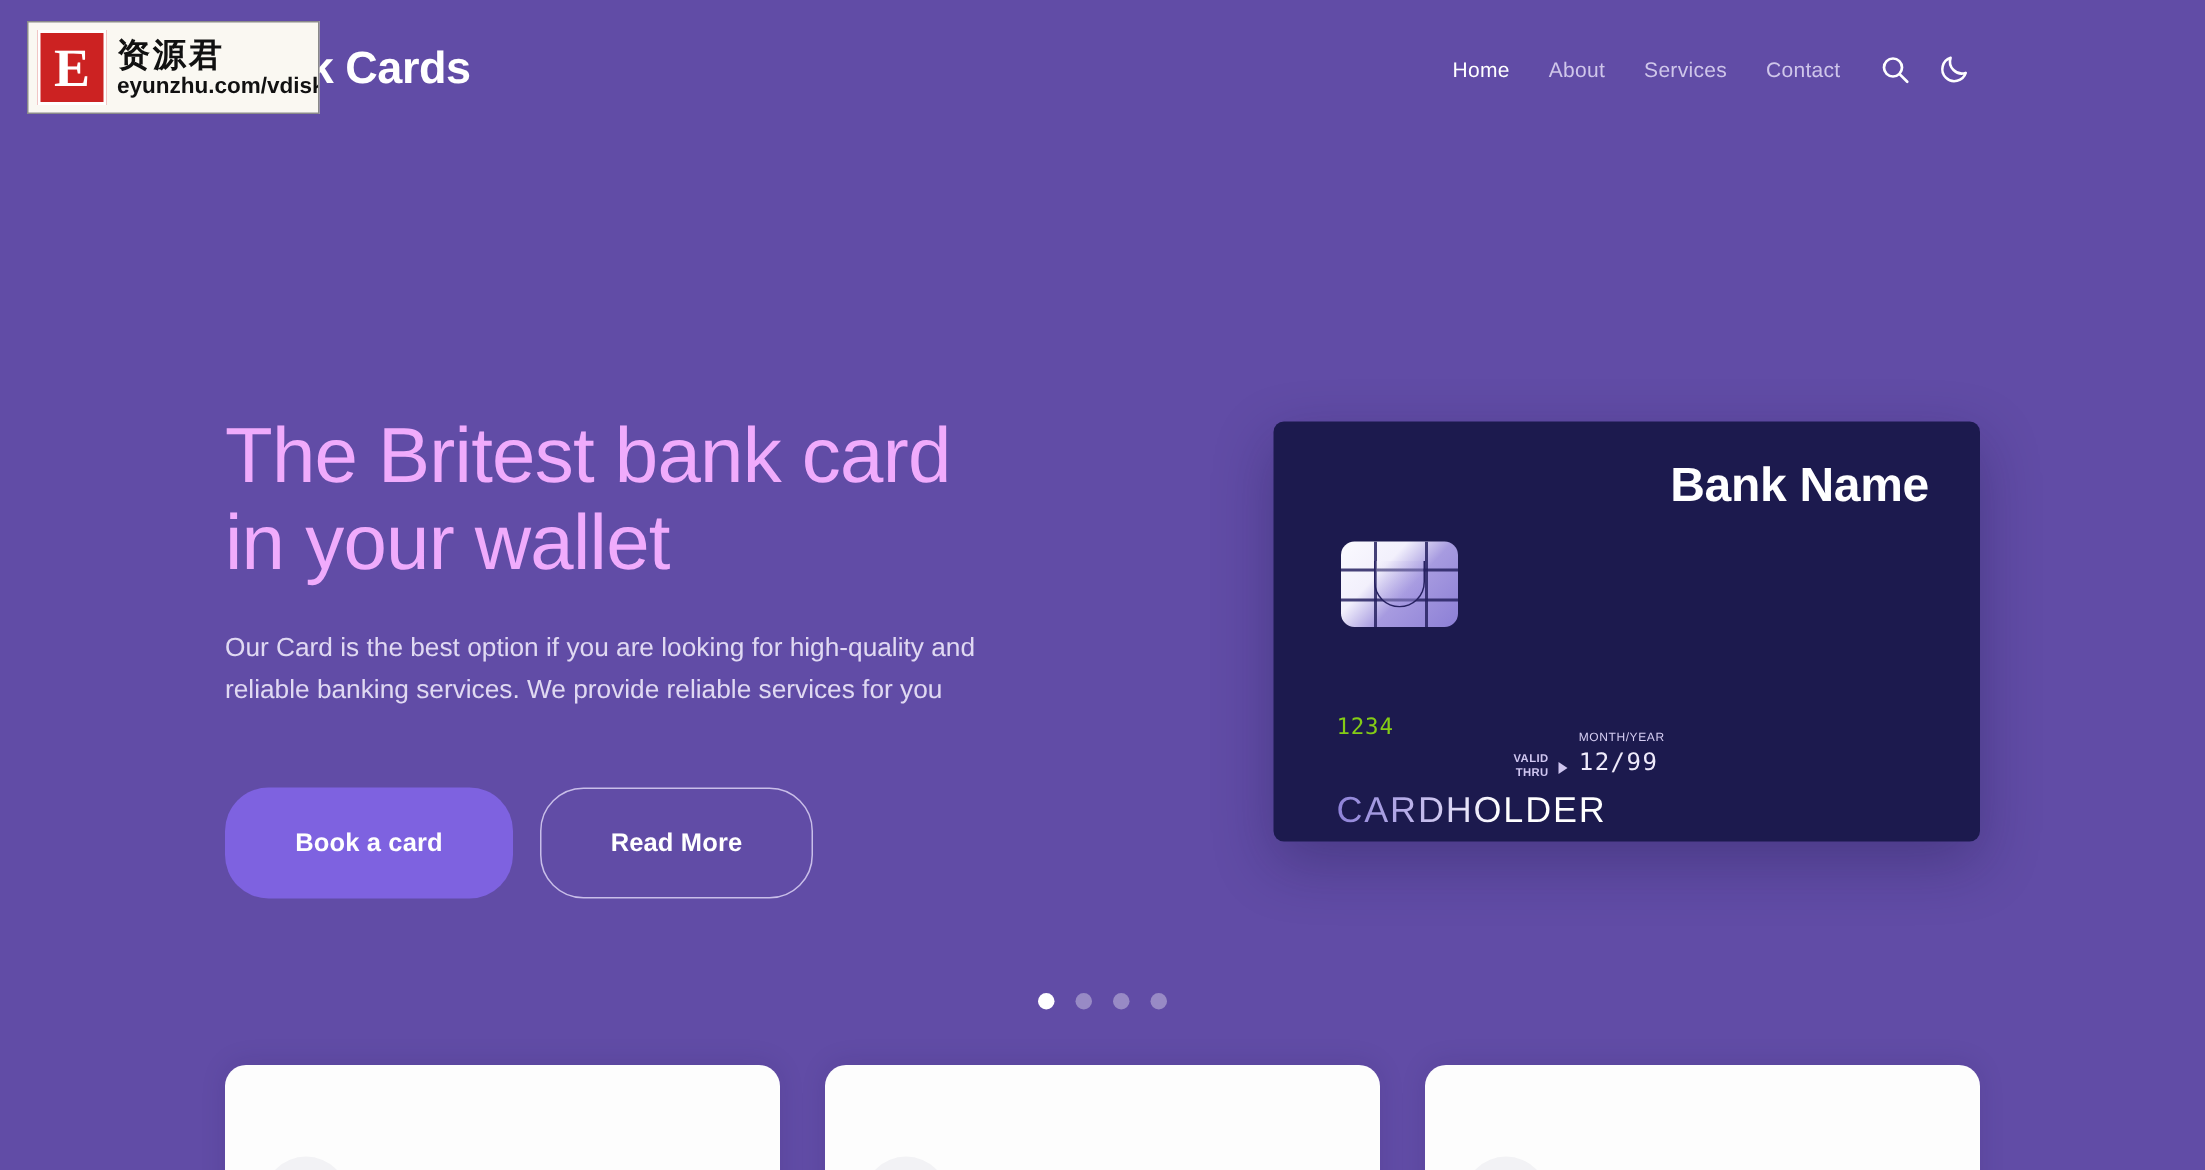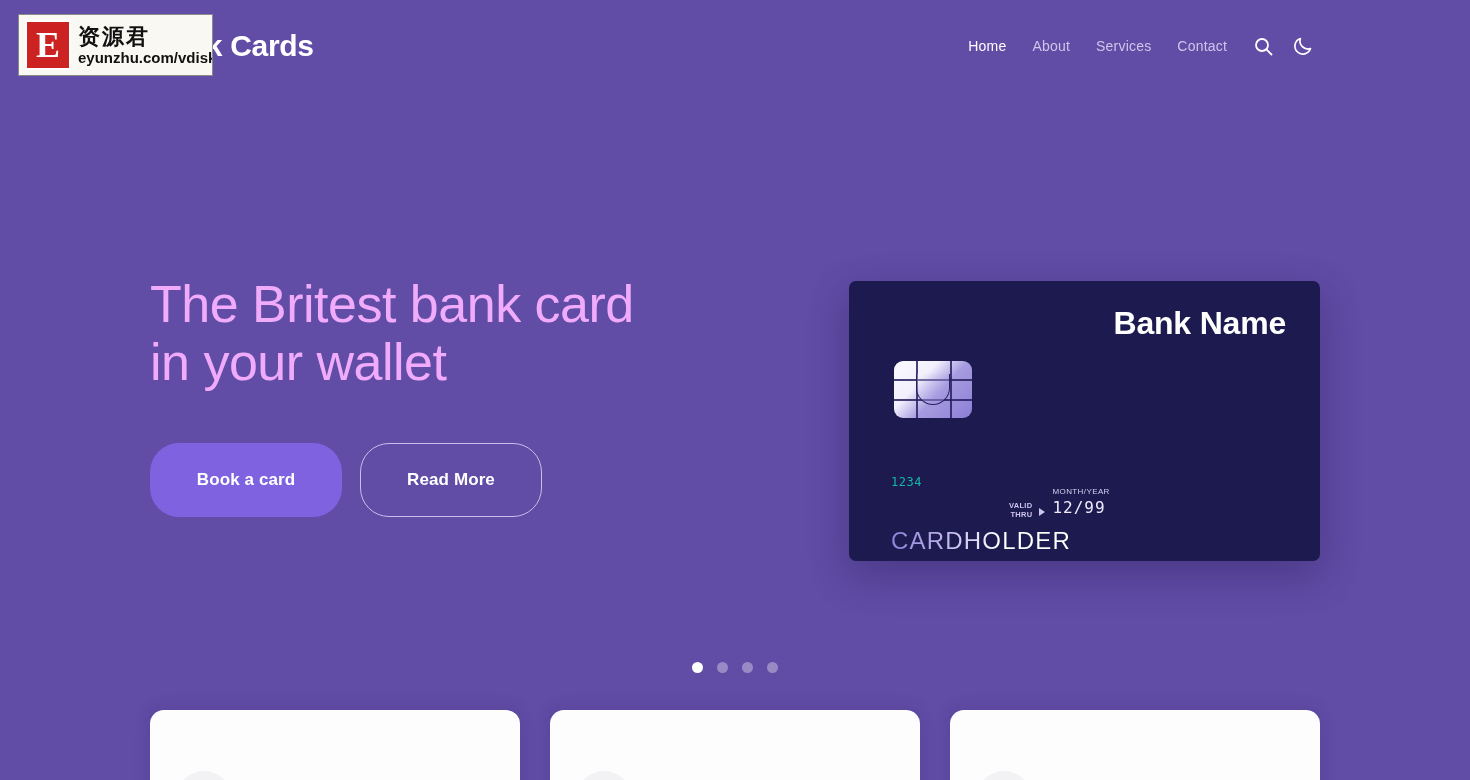--- a/index.html
+++ b/index.html
@@ -86,21 +86,21 @@
     position:absolute; left:42px; top:155px;
     font-family:"DejaVu Sans Mono", monospace;
     font-size:30px; letter-spacing:2px; font-weight:500;
     background:linear-gradient(90deg,#FFFFFF 0%,#FFFFFF 46%,#BFB4EC 72%,#514A9B 100%);
     -webkit-background-clip:text; background-clip:text; color:transparent;
     white-space:nowrap;
   }
   #card-subnumber {
     position:absolute; left:42px; top:194px;
     font-family:"DejaVu Sans Mono", monospace;
-    font-size:12px; color:#14b8a6; letter-spacing:0.5px;
+    font-size:15px; color:#84cc16; letter-spacing:0.5px;
   }
   #card-valid {
     position:absolute; left:160px; top:206px;
     display:flex; align-items:flex-end; gap:7px;
   }
   #valid-thru-label {
     font-size:7.5px; line-height:9px; font-weight:bold; color:#CFC6F0;
     letter-spacing:0.3px; white-space:pre-line; text-align:right;
   }
   #valid-arrow {
@@ -188,20 +188,21 @@
         <svg width="22" height="22" viewBox="0 0 22 22" fill="none">
           <path d="M18.5 13.6A8 8 0 0 1 8.4 3.5a8 8 0 1 0 10.1 10.1z" stroke="#ffffff" stroke-width="1.7" stroke-linejoin="round" fill="none"></path>
         </svg>
       </div>
     </div>
   </div>
 
   <div id="hero-text">
     <h1 id="hero-title">The Britest bank card
 in your wallet</h1>
+    <p id="hero-sub">Our Card is the best option if you are looking for high-quality and reliable banking services. We provide reliable services for you</p>
     <div id="hero-buttons">
       <button class="btn btn-primary">Book a card</button>
       <button class="btn btn-outline">Read More</button>
     </div>
   </div>
 
   <div id="bank-card">
     <div id="card-bankname">Bank Name</div>
 
     <div id="card-chip">

